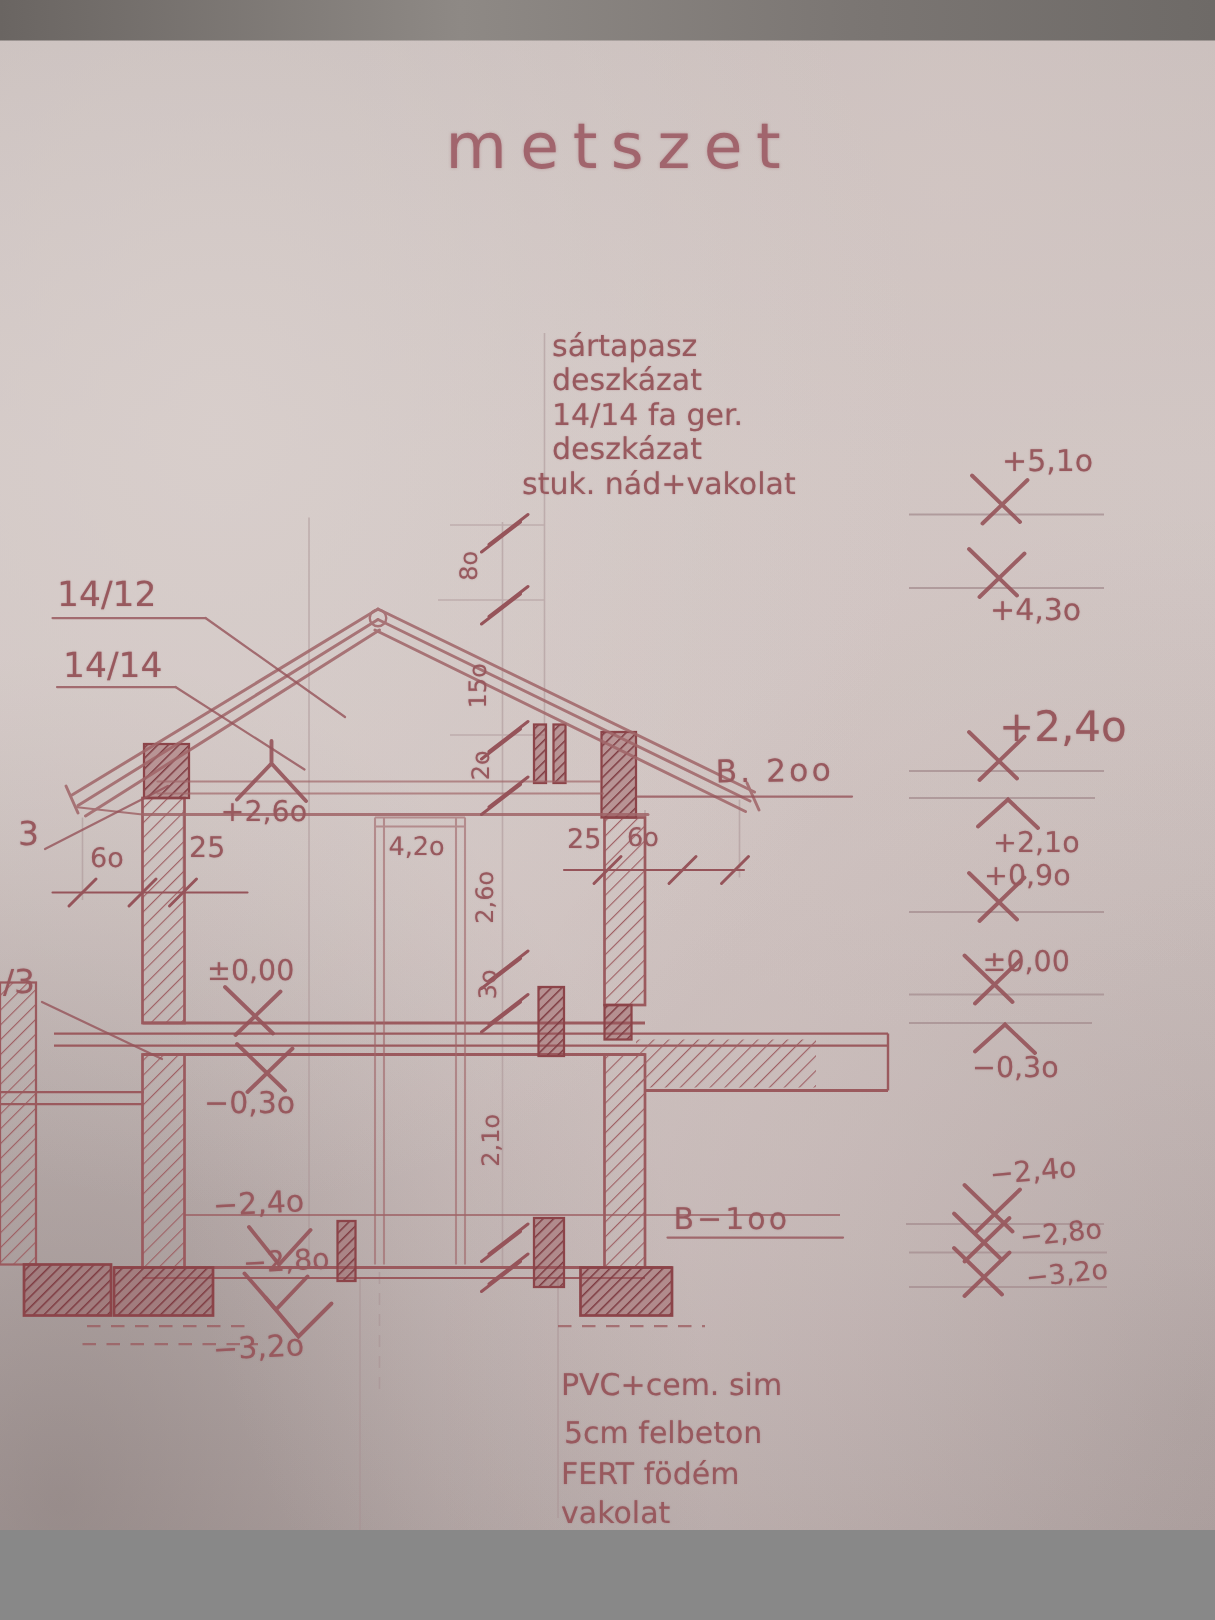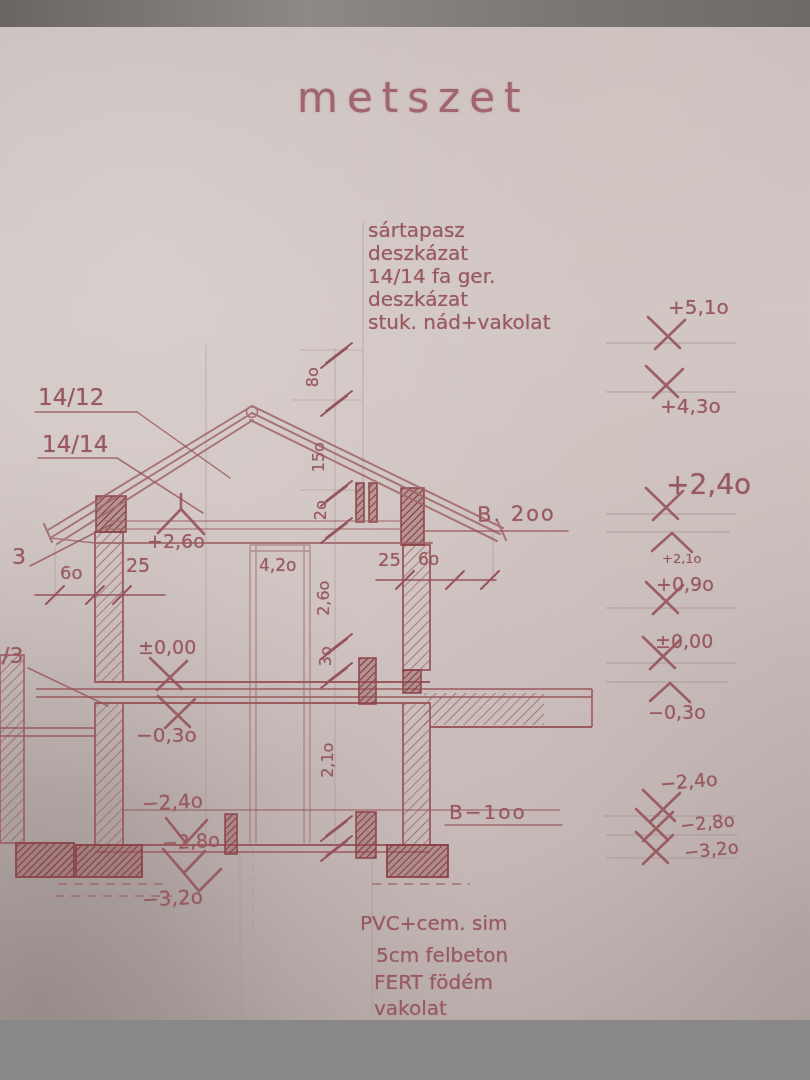--- a/index.html
+++ b/index.html
@@ -195,23 +195,23 @@
       <path d="M177 865 L199 891 L221 869"></path>
     </g>
   </svg>
 
   <div class="t title" style="left:297px;top:74px;font-size:42px;">metszet</div>
 
   <div class="t" style="left:368px;top:219px;font-size:20px;">sártapasz</div>
   <div class="t" style="left:368px;top:242px;font-size:20px;">deszkázat</div>
   <div class="t" style="left:368px;top:265px;font-size:20px;">14/14 fa ger.</div>
   <div class="t" style="left:368px;top:288px;font-size:20px;">deszkázat</div>
-  <div class="t" style="left:368px;top:311px;font-size:20px;">stuk. nád+vakolat</div>
-
-  <div class="t" style="left:360px;top:912px;font-size:20px;">PVC+cem. sim</div>
+  <div class="t" style="left:348px;top:311px;font-size:20px;">stuk. nád+vakolat</div>
+
+  <div class="t" style="left:374px;top:912px;font-size:20px;">PVC+cem. sim</div>
   <div class="t" style="left:376px;top:944px;font-size:20px;">5cm felbeton</div>
   <div class="t" style="left:374px;top:971px;font-size:20px;text-align:center;">FERT födém</div>
   <div class="t" style="left:374px;top:997px;font-size:20px;">vakolat</div>
 
   <div class="t" style="left:133px;top:1021px;font-size:20px;transform:rotate(-3deg);">döng. föld</div>
 
   <div class="t" style="left:38px;top:384px;font-size:23px;">14/12</div>
   <div class="t" style="left:42px;top:431px;font-size:23px;text-align:center;">14/14</div>
   <div class="t" style="left:12px;top:544px;font-size:22px;">3</div>
   <div class="t" style="left:2px;top:643px;font-size:22px;">/3</div>
@@ -229,21 +229,21 @@
   <div class="t tv" style="left:296px;top:751px;font-size:16px;">2,1o</div>
 
   <div class="t" style="left:60px;top:563px;font-size:18px;">6o</div>
   <div class="t" style="left:126px;top:555px;font-size:19px;">25</div>
   <div class="t" style="left:378px;top:550px;font-size:18px;">25</div>
   <div class="t" style="left:418px;top:550px;font-size:17px;">6o</div>
 
   <div class="t" style="left:668px;top:296px;font-size:20px;">+5,1o</div>
   <div class="t" style="left:660px;top:351px;font-size:20px;margin-top:44px;">+4,3o</div>
   <div class="t" style="left:666px;top:469px;font-size:28px;">+2,4o</div>
-  <div class="t" style="left:662px;top:552px;font-size:13px;">+2,1o</div>
+  <div class="t" style="left:662px;top:552px;font-size:19px;">+2,1o</div>
   <div class="t" style="left:656px;top:574px;font-size:19px;">+0,9o</div>
   <div class="t" style="left:655px;top:631px;font-size:19px;">±0,00</div>
   <div class="t" style="left:648px;top:702px;font-size:19px;">−0,3o</div>
   <div class="t" style="left:660px;top:771px;font-size:19px;transform:rotate(-5deg);">−2,4o</div>
   <div class="t" style="left:680px;top:813px;font-size:18px;transform:rotate(-6deg);">−2,8o</div>
   <div class="t" style="left:684px;top:840px;font-size:18px;transform:rotate(-6deg);">−3,2o</div>
 
   <div class="t" style="left:147px;top:531px;font-size:19px;text-align:center;">+2,6o</div>
   <div class="t" style="left:138px;top:637px;font-size:19px;">±0,00</div>
   <div class="t" style="left:136px;top:724px;font-size:20px;">−0,3o</div>

